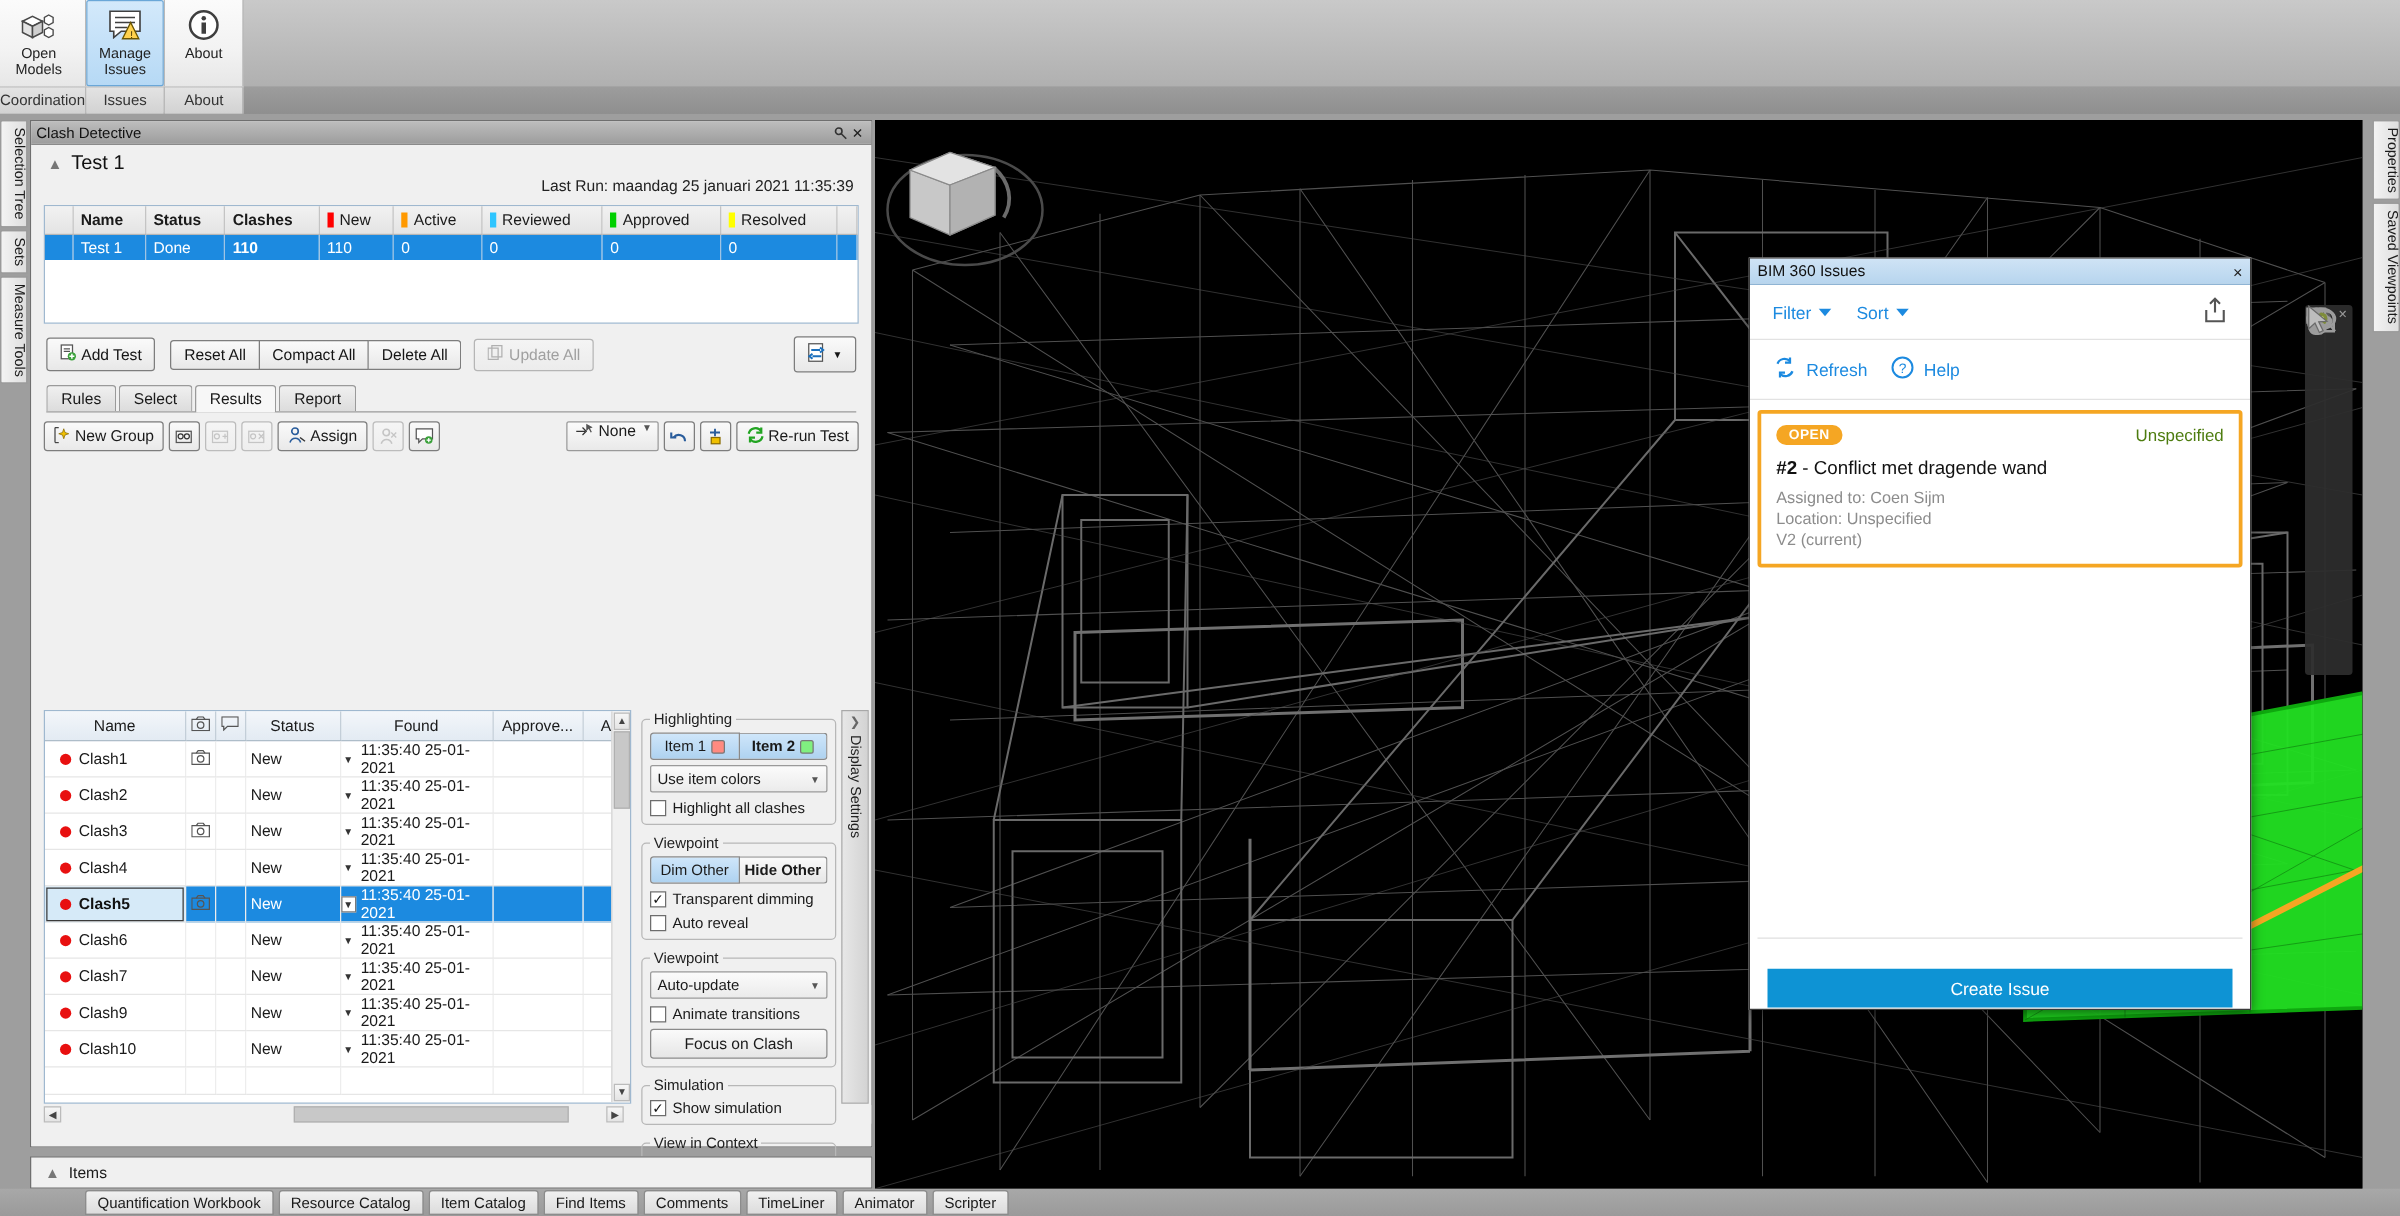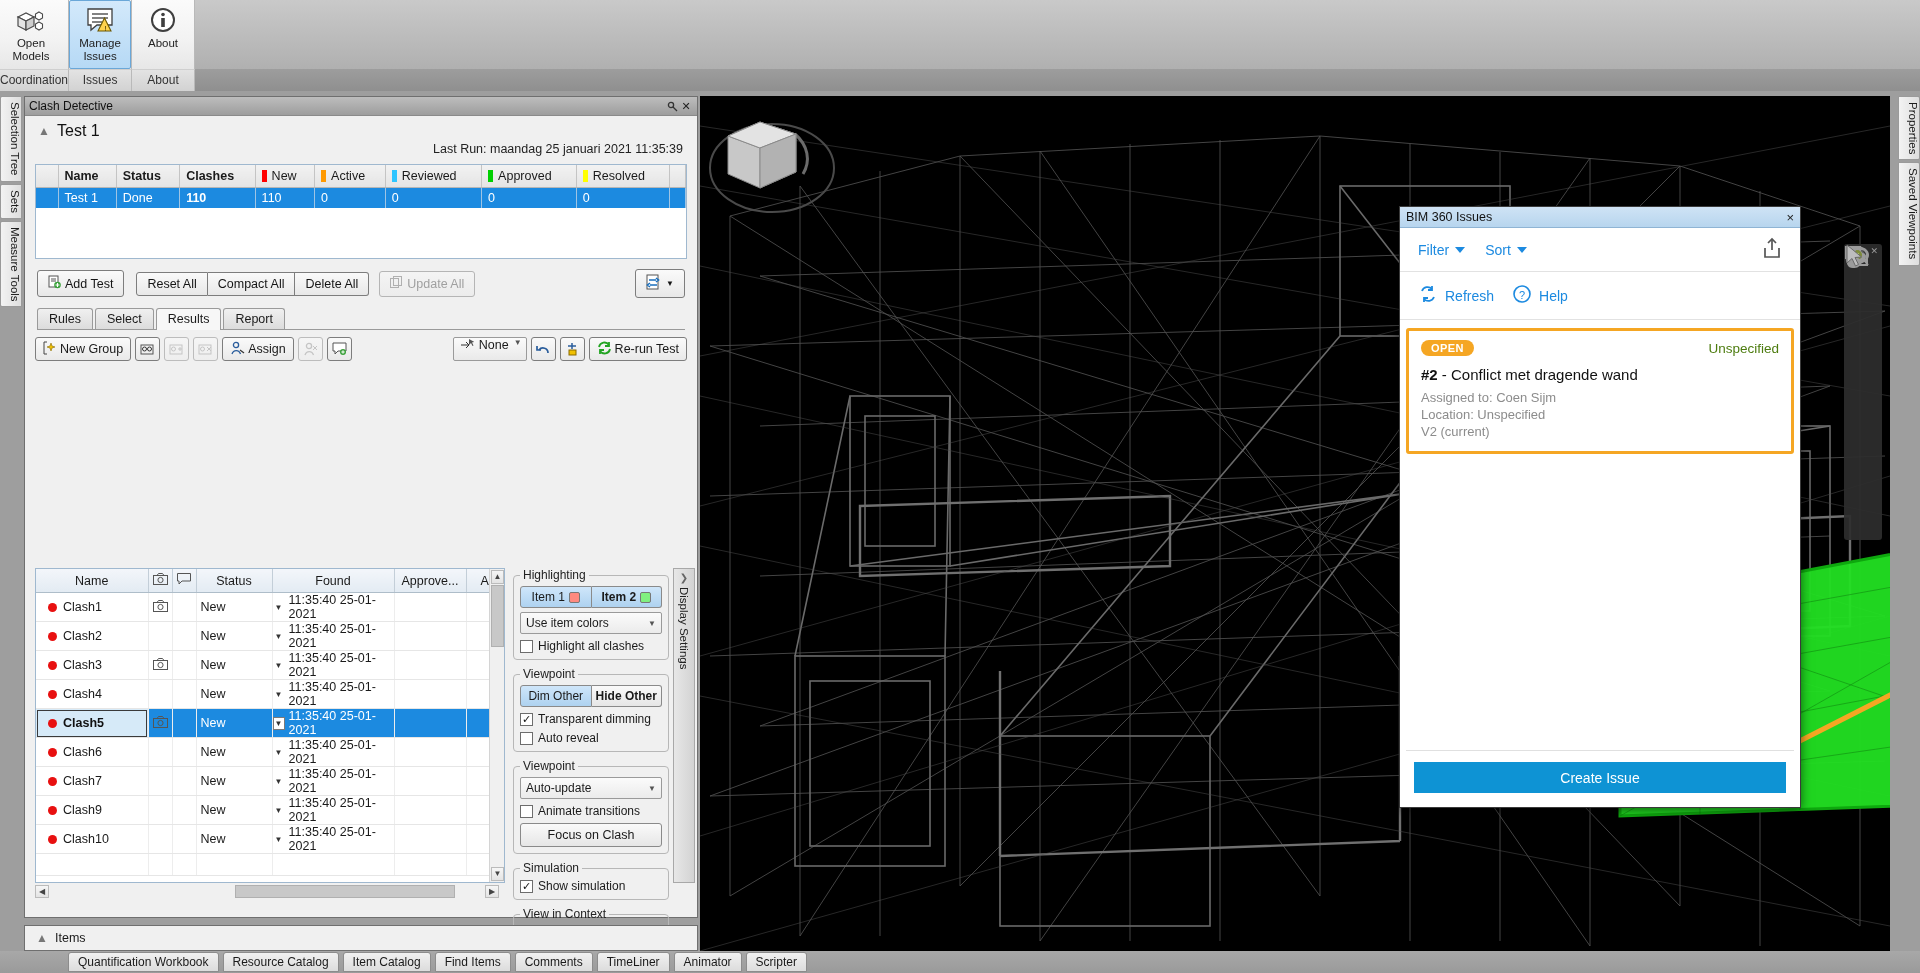--- a/index.html
+++ b/index.html
@@ -168,21 +168,21 @@
   #bim-tb2 { height:44px; display:flex; align-items:center; gap:20px; padding:0 18px; border-bottom:1px solid #e2e2e2; }
   .bimdd { display:flex; align-items:center; gap:6px; color:#1c8ae0; font-size:14px; cursor:default; }
   .ddcaret { width:0;height:0;border-left:5px solid transparent;border-right:5px solid transparent;border-top:6px solid #1c8ae0; }
   #issueCard { margin:8px 6px 0 6px; border:3px solid #f5a623; border-radius:3px; padding:9px 12px 12px 12px; background:#fff; }
   .cardtop { display:flex; align-items:center; justify-content:space-between; }
   .pill { background:#f5a623; color:#fff; font-size:11px; font-weight:bold; border-radius:9px; padding:2px 10px; letter-spacing:.4px; }
   .unspec { color:#4d7c0f; font-size:13.5px; }
   .ititle { font-size:15px; color:#111; margin-top:10px; }
   .ititle .num { font-weight:bold; }
   .imeta { color:#8c8c8c; font-size:13px; margin-top:7px; }
-  #bim-create { position:absolute; left:14px; right:14px; bottom:14px; height:31px; background:#0e93d4;
+  #bim-create { position:absolute; left:14px; right:14px; bottom:1px; height:31px; background:#0e93d4;
      color:#fff; font-size:14px; display:flex; align-items:center; justify-content:center; cursor:default; }
   #bim-footline { position:absolute; left:6px; right:6px; bottom:56px; border-top:1px solid #e0e0e0; }
 </style>
 </head>
 <body>
 
 <div id="ribbon">
   <div id="ribbon-fill"></div>
   <div id="ribbon-fill2"></div>
   <div id="ribbon-panels">

